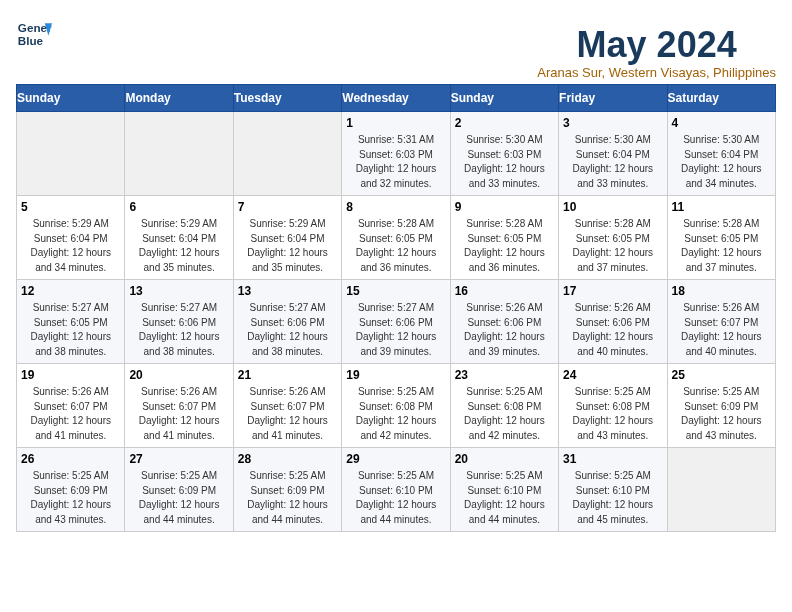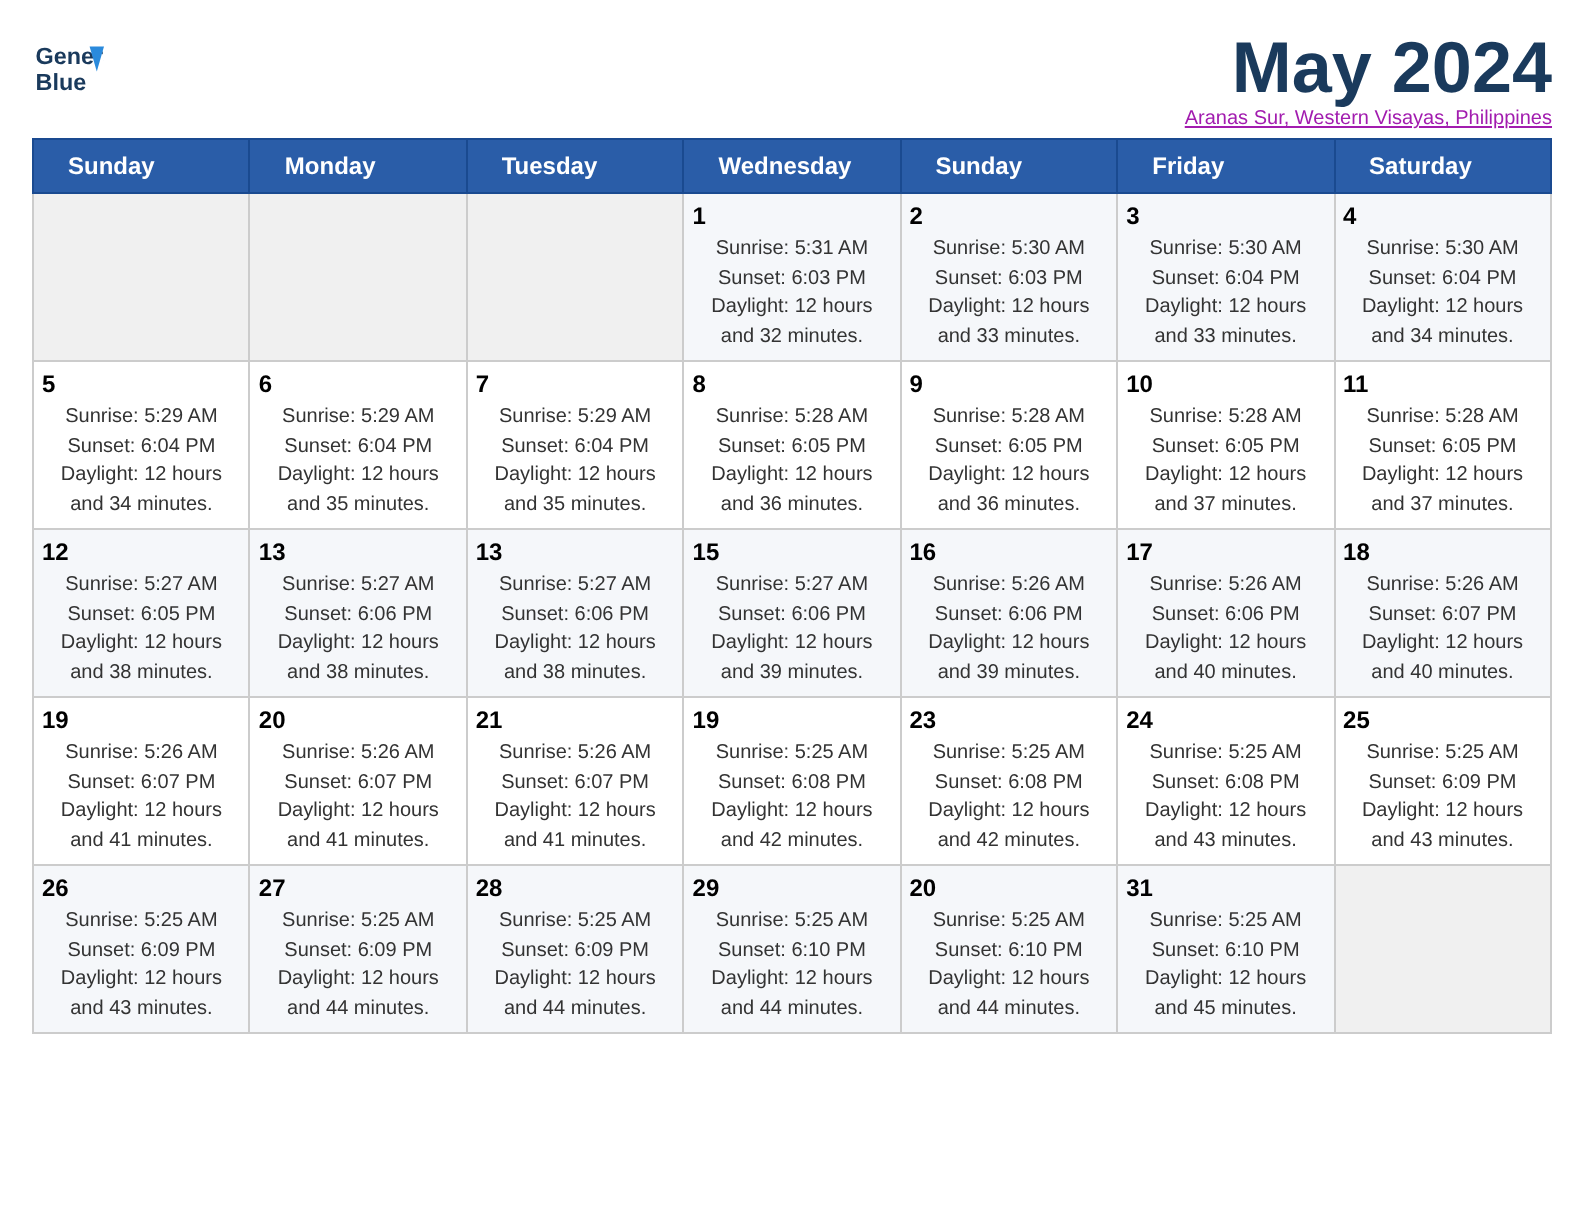--- a/index.html
+++ b/index.html
@@ -19,43 +19,43 @@
     .logo {
       display: flex;
       align-items: center;
       gap: 4px;
     }
     .logo-icon {
       width: 36px;
       height: 36px;
     }
     .title-block {
-      text-align: right;
+      text-align: center;
+      margin-top: 11px;
     }
     .month-title {
       font-size: 36px;
       font-weight: bold;
       color: #1a3a5c;
       line-height: 1;
     }
     .location {
-      font-size: 10px;
-      color: #a21caf;
+      font-size: 13px;
+      color: #a16207;
       margin-top: 2px;
-      text-decoration: underline;
     }
     table {
       width: 100%;
       border-collapse: collapse;
       font-size: 10.5px;
     }
     thead tr th {
       background-color: #2a5da8;
       color: #fff;
-      padding: 6px 17px;
+      padding: 6px 0;
       text-align: left;
       font-size: 12px;
       border: 1px solid #1a4a90;
     }
     tbody tr td {
       border: 1px solid #ccc;
       vertical-align: top;
       padding: 4px;
       width: calc(100% / 7);
       min-height: 80px;

